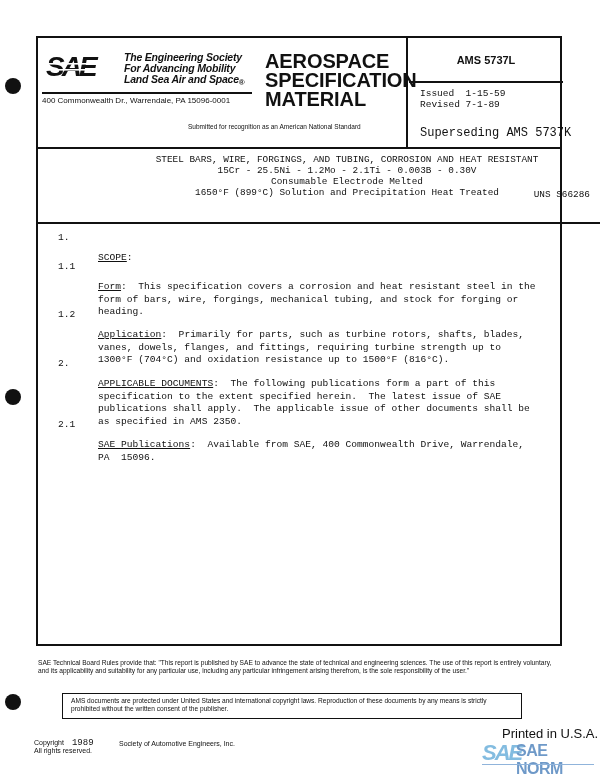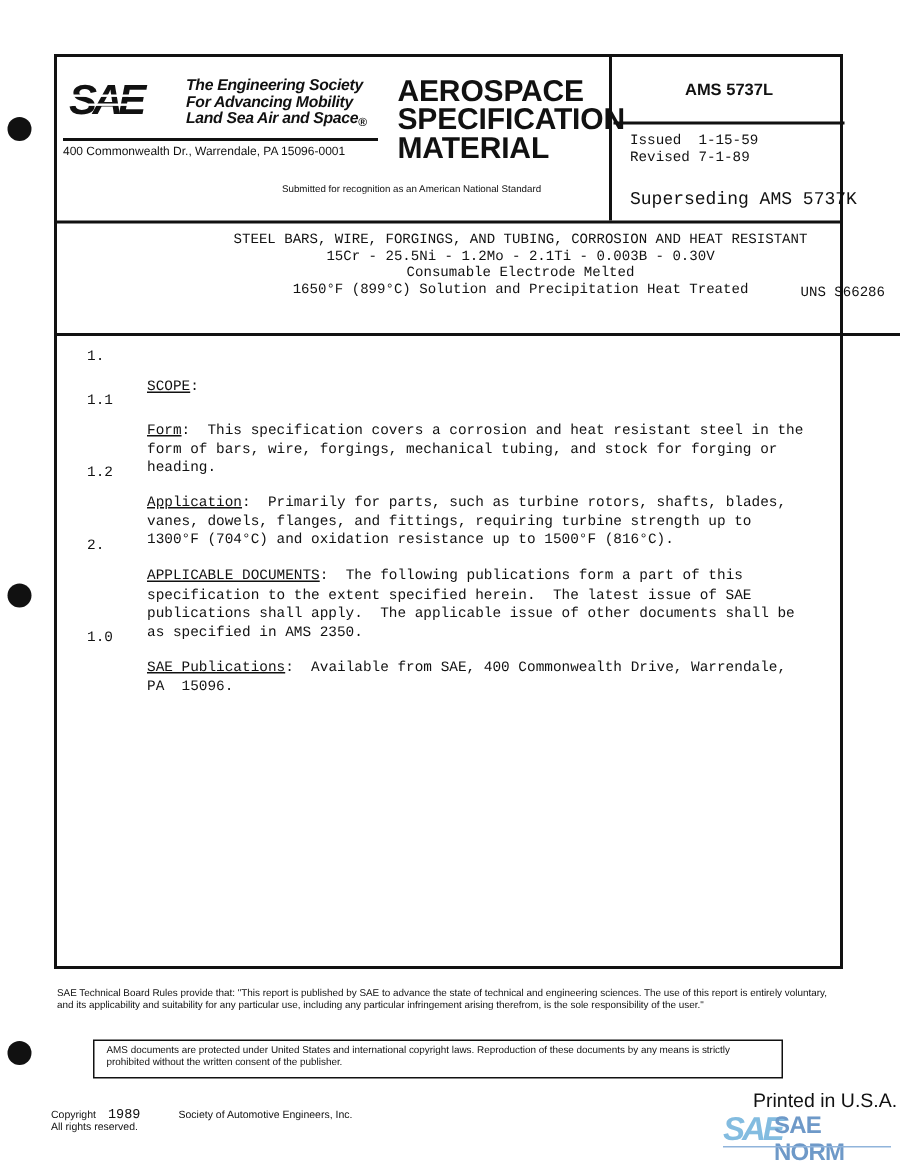--- a/index.html
+++ b/index.html
@@ -120,21 +120,21 @@
 
     <div class="para" style="top:134px;">
       <span class="num">2.</span>
       <div class="txt"><span class="u">APPLICABLE DOCUMENTS</span><span>:</span><span>  The following publications form a part of this</span>
 <span>specification to the extent specified herein.  The latest issue of SAE</span>
 <span>publications shall apply.  The applicable issue of other documents shall be</span>
 <span>as specified in AMS 2350.</span></div>
     </div>
 
     <div class="para" style="top:195px;">
-      <span class="num">1.0</span>
+      <span class="num">2.1</span>
       <div class="txt"><span class="u">SAE Publications</span><span>:</span><span>  Available from SAE, 400 Commonwealth Drive, Warrendale,</span>
 <span>PA  15096.</span></div>
     </div>
   </div>
 </div>
 
 <div class="board-rules">SAE Technical Board Rules provide that: "This report is published by SAE to advance the state of technical and engineering sciences. The use of this report is entirely voluntary, and its applicability and suitability for any particular use, including any particular infringement arising therefrom, is the sole responsibility of the user."</div>
 <div class="copyright-box">AMS documents are protected under United States and international copyright laws.  Reproduction of these documents by any means is strictly prohibited without the written consent of the publisher.</div>
 
 <div class="copyright">

